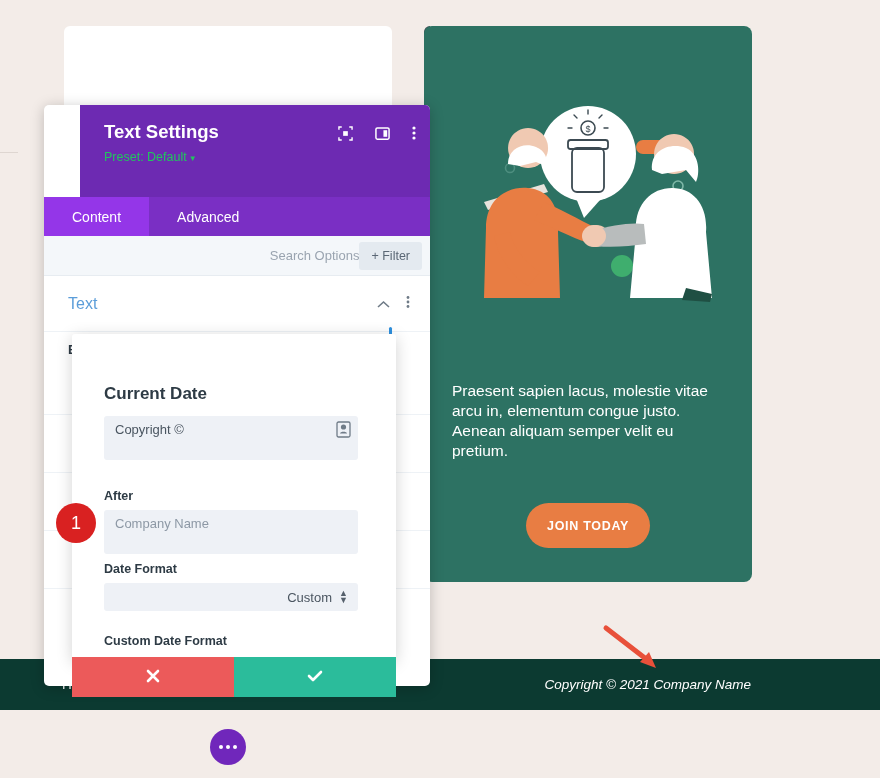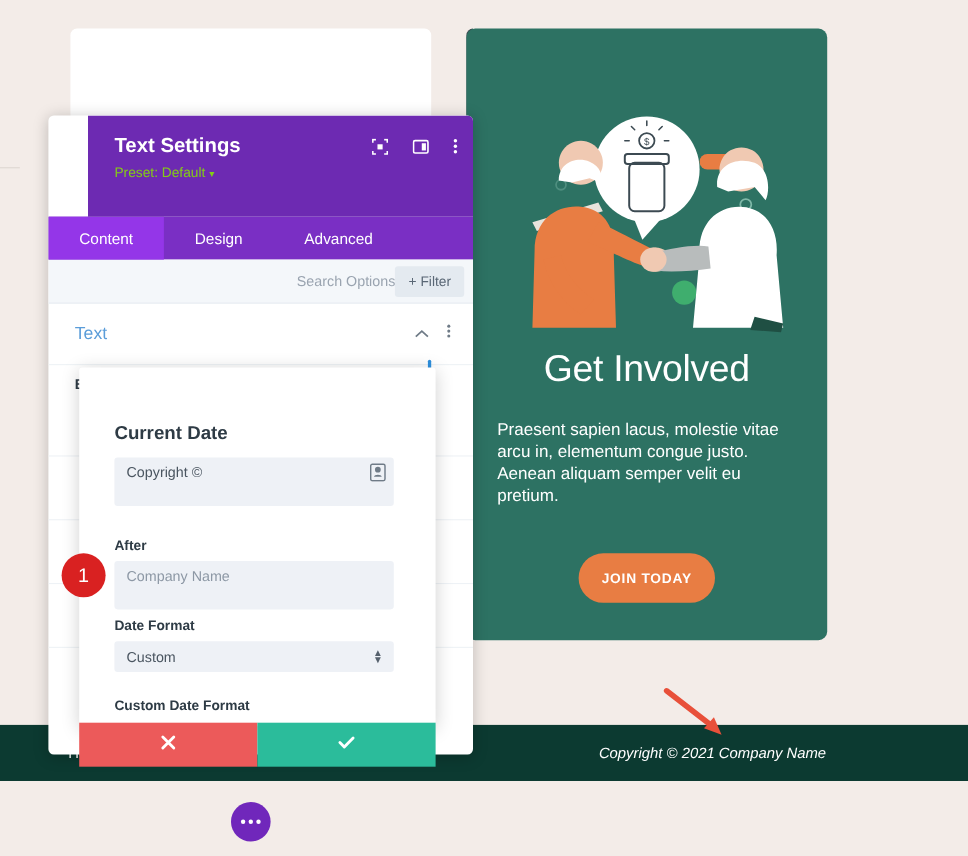--- a/index.html
+++ b/index.html
@@ -86,21 +86,21 @@
     background: #ffffff; border-radius: 5px;
     box-shadow: 0 2px 14px rgba(0,0,0,0.22);
     overflow: hidden;
   }
   .st-header {
     height: 92px; background: #6d2ab2; padding: 16px 20px 0 24px;
     position: relative;
     margin-left: 36px;
   }
   .st-title { color: #fff; font-size: 18.5px; font-weight: 700; }
-  .st-preset { color: #84cc16; font-size: 12.5px; margin-top: 7px; }
+  .st-preset { color: #22c55e; font-size: 12.5px; margin-top: 7px; }
   .st-preset .caret { font-size: 8px; margin-left: 2px; }
   .st-head-icons {
     position: absolute; right: 14px; top: 20px;
     display: flex; align-items: center; gap: 22px;
   }
   .hicon { cursor: pointer; line-height: 0; }
 
   .st-tabs { display: flex; height: 39px; background: #7a2fc4; }
   .st-tab {
     flex: 0 0 auto; padding: 0 28px; display: flex; align-items: center;
@@ -161,21 +161,21 @@
   }
   .fld-input::placeholder { color: #8d98a5; }
   .fld-wrap { position: relative; }
   .dyn-icon {
     position: absolute; right: 7px; top: 5px; cursor: pointer; line-height: 0;
   }
   .fld-select {
     height: 28px; background: #eef1f6; border: none; border-radius: 3px;
     width: 100%; padding: 0 26px 0 11px; font-size: 13px; color: #4a5560;
     appearance: none; -webkit-appearance: none;
-    font-family: "Liberation Sans", sans-serif; cursor: pointer;
+    font-family: "Liberation Sans", sans-serif; cursor: pointer; text-align: right;
   }
   .sel-arrows {
     position: absolute; right: 10px; top: 7px; color: #55606c;
     font-size: 9px; line-height: 7px; text-align:center; pointer-events: none;
   }
 
   .badge1 {
     position: absolute; left: 56px; top: 503px; width: 40px; height: 40px;
     border-radius: 50%; background: #d92121; color: #fff;
     display: flex; align-items: center; justify-content: center;
@@ -240,21 +240,20 @@
 
       <path d="M212 182 C210 156 226 138 248 138 C270 138 284 156 282 182 L288 248 L206 248 Z" fill="#ffffff"></path>
       <path d="M250 124 a20 20 0 1 1 0.1 0 Z" fill="#f0c9b2"></path>
       <path d="M228 120 C226 100 246 92 262 98 C276 104 276 124 272 132 L262 120 L238 124 Z" fill="#ffffff"></path>
       <path d="M170 180 C186 176 206 172 220 174 L222 194 C206 196 188 198 172 196 Z" fill="#b8bcbc"></path>
       <path d="M252 182 C268 192 278 210 276 232 L262 236 C262 218 254 204 242 196 Z" fill="#ffffff"></path>
       <path d="M262 238 L288 244 L286 252 L258 250 Z" fill="#1f4f43"></path>
       <ellipse cx="170" cy="186" rx="12" ry="11" fill="#f0c9b2"></ellipse>
     </svg>
 
-    <div class="gc-title">Get Involved</div>
     <div class="gc-body">Praesent sapien lacus, molestie vitae arcu in, elementum congue justo. Aenean aliquam semper velit eu pretium.</div>
     <button class="gc-btn">JOIN TODAY</button>
   </div>
 
   <div class="footer">
     <div class="footer-nav">
       <a href="#">Home</a>
       <a href="#">About</a>
       <a href="#">Contact</a>
     </div>
@@ -296,21 +295,20 @@
             <circle cx="2" cy="3" r="1.6" fill="#ffffff"></circle>
             <circle cx="2" cy="8" r="1.6" fill="#ffffff"></circle>
             <circle cx="2" cy="13" r="1.6" fill="#ffffff"></circle>
           </svg>
         </span>
       </div>
     </div>
 
     <div class="st-tabs">
       <div class="st-tab active">Content</div>
-      <div class="st-tab">Design</div>
       <div class="st-tab">Advanced</div>
     </div>
 
     <div class="st-search">
       <span class="st-search-ph">Search Options</span>
       <button class="st-filter">
         <span>+</span>
         <span>Filter</span>
       </button>
     </div>

